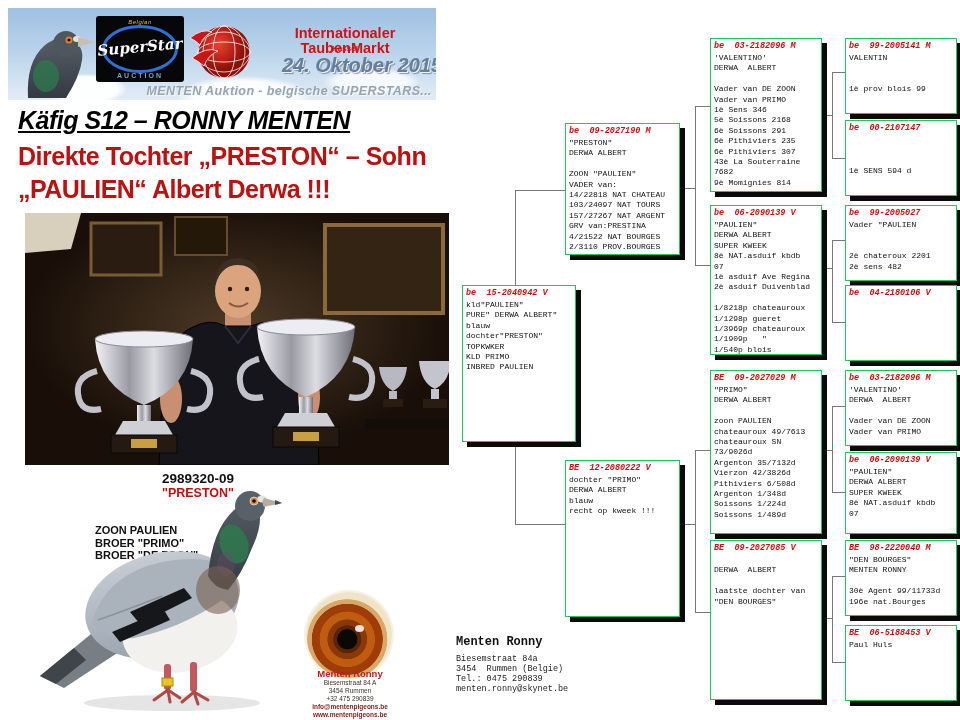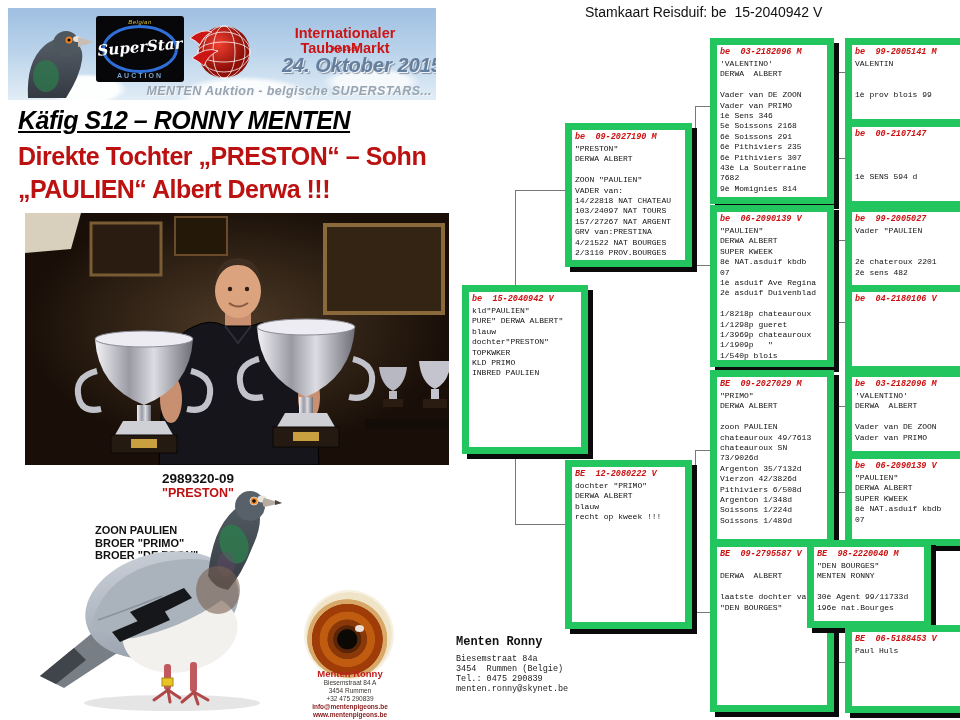--- a/index.html
+++ b/index.html
@@ -59,21 +59,21 @@
        box-shadow:0 0 0 2px #f6f1e2;}
   .eye-hl{position:absolute;left:57%;top:38%;width:9px;height:7px;border-radius:50%;
           background:rgba(255,255,255,.85);}
   .stamp{position:absolute;left:296px;top:668px;width:108px;text-align:center;}
   .stamp-name{font-size:9.5px;font-weight:bold;color:#c02020;}
   .stamp-addr{font-size:6.5px;color:#3a3430;line-height:8px;white-space:pre;}
   .stamp-web{font-size:6.5px;color:#8a2020;line-height:8px;white-space:pre;font-weight:bold;}
 
   
   .stam-title{position:absolute;left:585px;top:4px;font-size:14px;color:#111;white-space:pre;}
-  .pbox{position:absolute;background:#fff;border:7px solid #22c55e;box-shadow:5px 5px 0 0 #0a0a0a;
+  .pbox{position:absolute;background:#fff;border:1px solid #22c55e;box-shadow:5px 5px 0 0 #0a0a0a;
         overflow:hidden;font-family:"Liberation Mono","DejaVu Sans Mono",monospace;}
   .pbox .hdr{color:#cc1111;font-weight:bold;font-style:italic;font-size:8.5px;
              padding:2px 3px 1px;white-space:pre;}
   .pbox .body{font-size:8px;line-height:10.4px;padding:1px 3px;color:#111;}
   .lines{white-space:pre;}
   .cline{position:absolute;background:#777;}
   .breeder{position:absolute;left:456px;top:635px;font-family:"Liberation Mono","DejaVu Sans Mono",monospace;}
   .breeder-name{font-size:12px;font-weight:bold;color:#111;margin-bottom:5px;}
   .breeder-lines{font-size:8.5px;line-height:10px;color:#222;white-space:pre;}
   .credit{position:absolute;left:828px;top:730px;width:128px;text-align:right;font-size:7.5px;
@@ -257,21 +257,20 @@
   </div>
   <div class="stamp">
     <div class="stamp-name">Menten Ronny</div>
     <div class="stamp-addr lines">Biesemstraat 84 A
 3454 Rummen
 +32 475 290839</div>
     <div class="stamp-web lines">info@mentenpigeons.be
 www.mentenpigeons.be</div>
   </div>
 
-  <div class="stam-title">Stamkaart Reisduif: be  15-2040942 V</div>
 
   <div class="cline" style="left:515px;top:190px;width:1px;height:95px"></div>
   <div class="cline" style="left:515px;top:190px;width:50px;height:1px"></div>
   <div class="cline" style="left:515px;top:440px;width:1px;height:84px"></div>
   <div class="cline" style="left:515px;top:524px;width:50px;height:1px"></div>
   <div class="cline" style="left:678px;top:188px;width:17px;height:1px"></div>
   <div class="cline" style="left:695px;top:106px;width:1px;height:160px"></div>
   <div class="cline" style="left:695px;top:106px;width:15px;height:1px"></div>
   <div class="cline" style="left:695px;top:265px;width:15px;height:1px"></div>
   <div class="cline" style="left:678px;top:524px;width:17px;height:1px"></div>
@@ -370,21 +369,21 @@
 chateauroux SN
 73/9026d
 Argenton 35/7132d
 Vierzon 42/3826d
 Pithiviers 6/508d
 Argenton 1/348d
 Soissons 1/224d
 Soissons 1/489d</div>
   </div>
   <div class="pbox" style="left:710px;top:540px;width:110px;height:158px">
-    <div class="hdr">BE  09-2795587 V</div>
+    <div class="hdr">BE  09-2027085 V</div>
     <div class="body lines">
 DERWA  ALBERT
 
 laatste dochter van
 "DEN BOURGES"</div>
   </div>
 
   <div class="pbox" style="left:845px;top:38px;width:110px;height:74px">
     <div class="hdr">be  99-2005141 M</div>
     <div class="body lines">VALENTIN
@@ -419,21 +418,21 @@
 Vader van PRIMO</div>
   </div>
   <div class="pbox" style="left:845px;top:452px;width:110px;height:80px">
     <div class="hdr">be  06-2090139 V</div>
     <div class="body lines">"PAULIEN"
 DERWA ALBERT
 SUPER KWEEK
 8è NAT.asduif kbdb
 07</div>
   </div>
-  <div class="pbox" style="left:807px;top:540px;width:110px;height:74px">
+  <div class="pbox" style="left:845px;top:540px;width:110px;height:74px">
     <div class="hdr">BE  98-2220040 M</div>
     <div class="body lines">"DEN BOURGES"
 MENTEN RONNY
 
 30è Agent 99/11733d
 196e nat.Bourges</div>
   </div>
   <div class="pbox" style="left:845px;top:625px;width:110px;height:74px">
     <div class="hdr">BE  06-5188453 V</div>
     <div class="body lines">Paul Huls</div>

